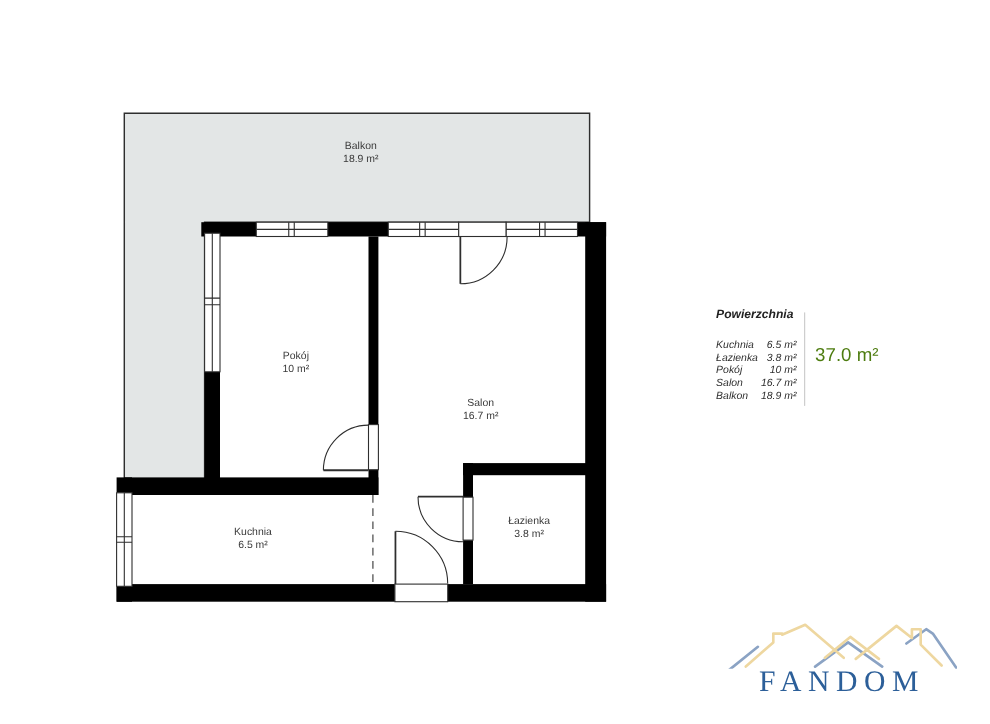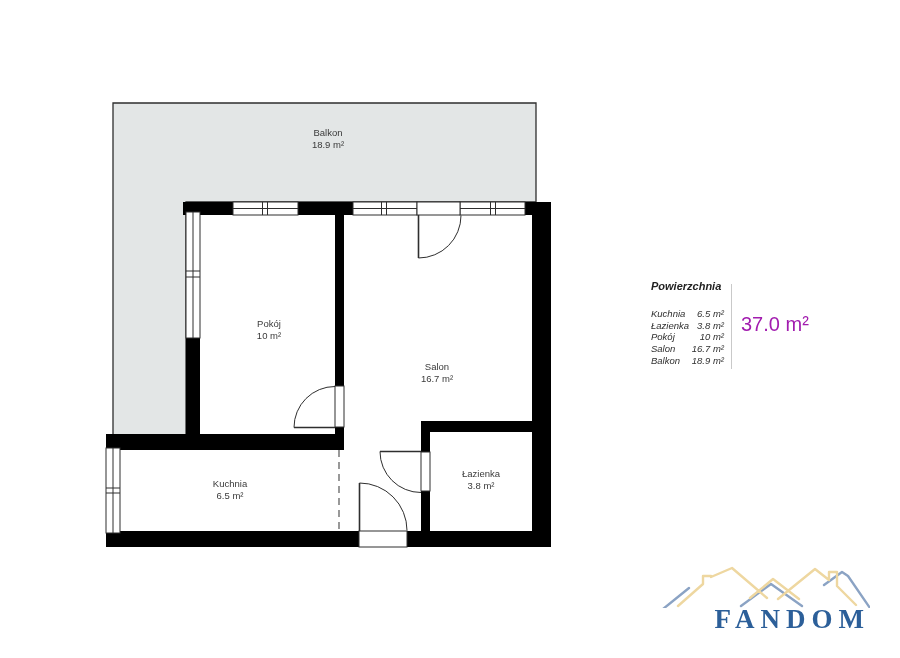--- a/index.html
+++ b/index.html
@@ -7,23 +7,23 @@
   .canvas{position:absolute;left:0;top:0;width:900px;height:658px;}
   svg{display:block;}
   .plan-svg{position:absolute;left:0;top:0;}
   .room-label{position:absolute;transform:translate(-50%,-50%);text-align:center;color:#3a3a3a;font-size:9.5px;line-height:1.25;white-space:nowrap;}
   .legend{position:absolute;left:651px;top:280px;width:73px;color:#2f2f2f;font-style:italic;}
   .legend-header{font-size:11px;font-weight:bold;color:#222;}
   .legend-rows{margin-top:16px;}
   .legend-row{display:flex;justify-content:space-between;font-size:9.5px;line-height:11.7px;}
   .legend-row .val{text-align:right;}
   .legend-divider{position:absolute;left:731px;top:284px;width:1px;height:85px;background:#c9c9c9;}
-  .total-area{position:absolute;left:741px;top:313px;font-size:20px;color:#a21caf;}
+  .total-area{position:absolute;left:741px;top:313px;font-size:17px;color:#4d7c0f;}
   .logo{position:absolute;left:655px;top:560px;width:215px;text-align:center;}
-  .logo-text{font-family:"Liberation Serif",serif;font-size:27px;font-weight:700;letter-spacing:6px;color:#2c5f99;margin-top:-4px;padding-left:6px;text-align:right;}
+  .logo-text{font-family:"Liberation Serif",serif;font-size:27px;font-weight:400;letter-spacing:6px;color:#2c5f99;margin-top:-4px;padding-left:6px;}
 </style>
 </head>
 <body>
 
 <div class="canvas">
 
   <svg class="plan-svg" width="900" height="658" viewBox="0 0 900 658">
 
     <g stroke-width="1.3" stroke="#2e2e2e">
       <polygon points="113,103 536,103 536,202 186,202 186,440 113,440" fill="#e3e6e6"></polygon>

